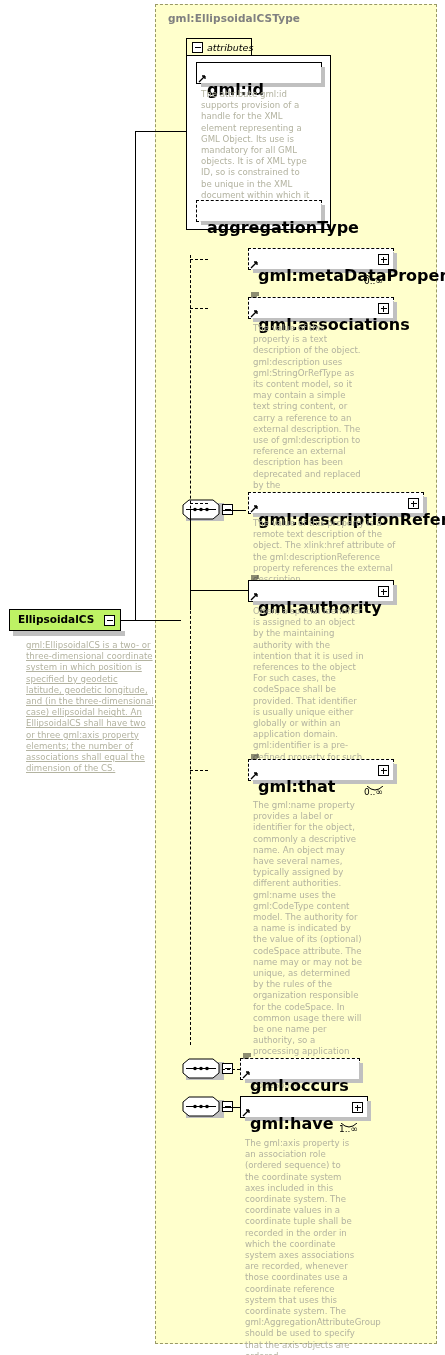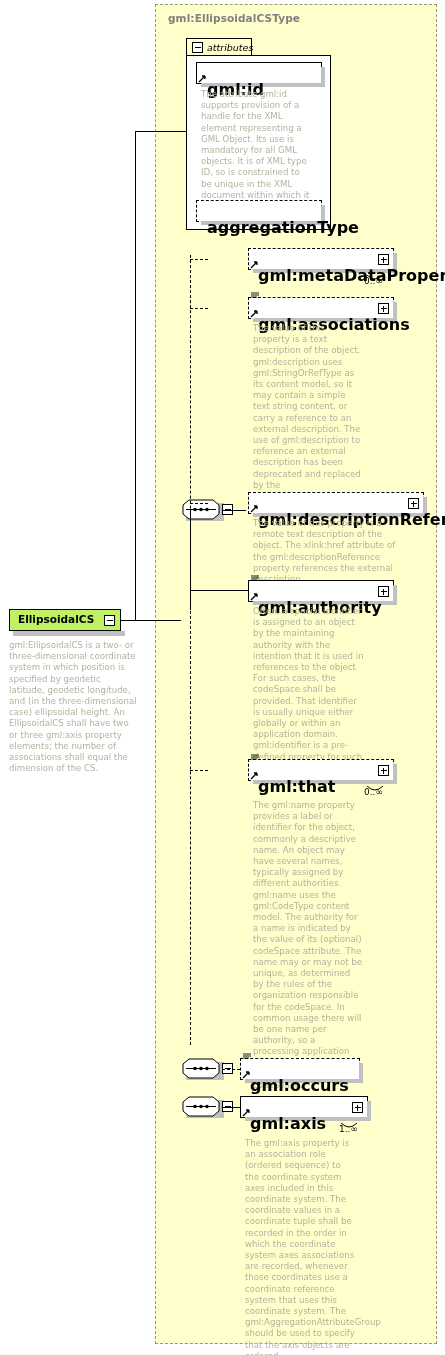--- a/index.html
+++ b/index.html
@@ -273,21 +273,21 @@
 
 <div class="ln v" style="left:135px; top:131px; height:489px;"></div>
 <div class="ln h" style="left:135px; top:131px; width:51px;"></div>
 <div class="ln h" style="left:121px; top:620px; width:60px;"></div>
 
 <div class="root-box">
   <span class="nlabel">EllipsoidalCS</span>
   <span class="exp" style="position:absolute; right:5px; top:5px;"></span>
 </div>
 <div style="position:absolute; left:13px; top:631px; width:112px; height:5px; background:#c0c0c0;"></div>
-<div class="anno" style="left:9px; top:640px; width:128px;">gml:EllipsoidalCS is a two- or three-dimensional coordinate system in which position is specified by geodetic latitude, geodetic longitude, and (in the three-dimensional case) ellipsoidal height. An EllipsoidalCS shall have two or three gml:axis property elements; the number of associations shall equal the dimension of the CS.</div>
+<div class="anno" style="left:26px; top:640px; width:128px;text-decoration:underline;">gml:EllipsoidalCS is a two- or three-dimensional coordinate system in which position is specified by geodetic latitude, geodetic longitude, and (in the three-dimensional case) ellipsoidal height. An EllipsoidalCS shall have two or three gml:axis property elements; the number of associations shall equal the dimension of the CS.</div>
 
 <div class="seq" style="left:182px; top:499px;">
   <div class="shadow"></div>
   <svg width="42" height="22" viewBox="0 0 42 22">
     <polygon points="1,6 7,1 31,1 37,6 37,15 31,20 7,20 1,15" fill="#ffffff" stroke="#000" stroke-width="1"></polygon>
     <line x1="4" y1="10.5" x2="34" y2="10.5" stroke="#000" stroke-width="1"></line>
     <circle cx="13" cy="10.5" r="1.8" fill="#000"></circle>
     <circle cx="19" cy="10.5" r="1.8" fill="#000"></circle>
     <circle cx="25" cy="10.5" r="1.8" fill="#000"></circle>
   </svg>
@@ -431,21 +431,21 @@
     <circle cx="13" cy="10.5" r="1.8" fill="#000"></circle>
     <circle cx="19" cy="10.5" r="1.8" fill="#000"></circle>
     <circle cx="25" cy="10.5" r="1.8" fill="#000"></circle>
   </svg>
   <span class="exp exp-seq"></span>
 </div>
 <div class="ln h" style="left:222px; top:1107px; width:18px;"></div>
 <div class="node" style="left:240px; top:1096px; width:128px;">
   <div class="shadow-h"></div>
   <div class="shadow-v"></div>
-  <span class="nlabel">gml:axis</span>
+  <span class="nlabel">gml:have</span>
   <span class="exp plus exp-r"></span>
   <span class="arrow-mark">
     <svg width="8" height="8" viewBox="0 0 8 8">
         <path d="M1 7 L7 1 M7 1 L4 1 M7 1 L7 4" stroke="#000" stroke-width="1.3" fill="none"></path>
       </svg>
   </span>
   <span class="occ-mark">
     <svg width="16" height="8" viewBox="0 0 16 8">
         <path d="M0 0 Q8 8 16 0" stroke="#000" stroke-width="1" fill="none"></path>
       </svg>

